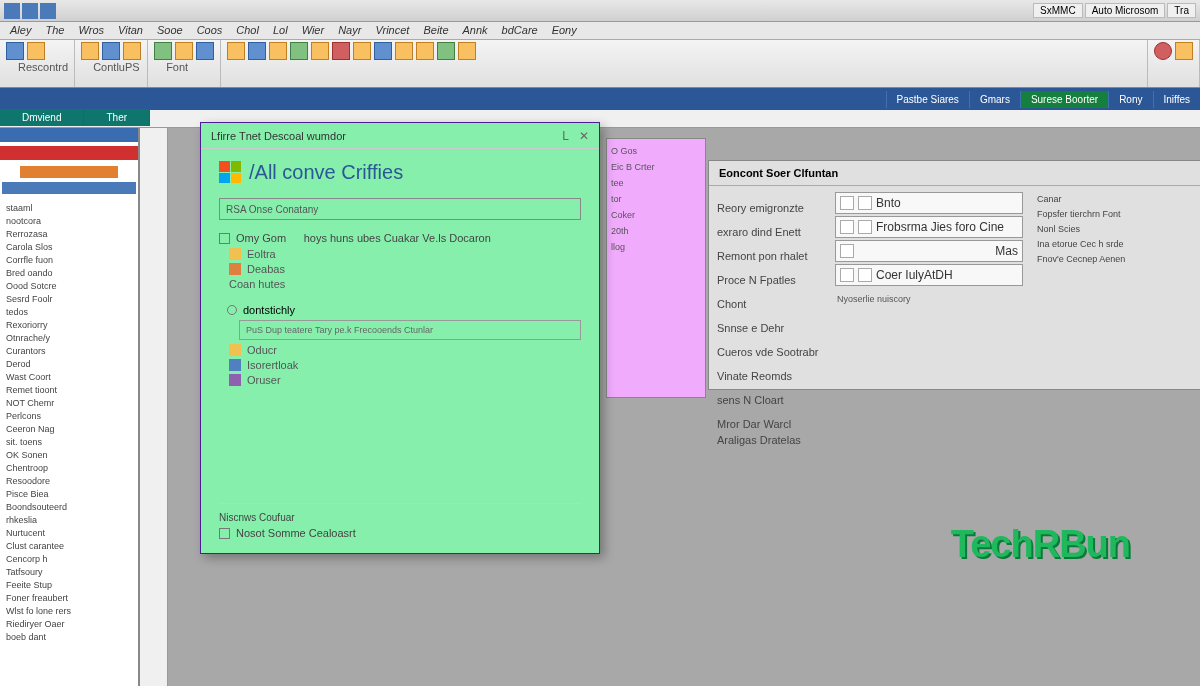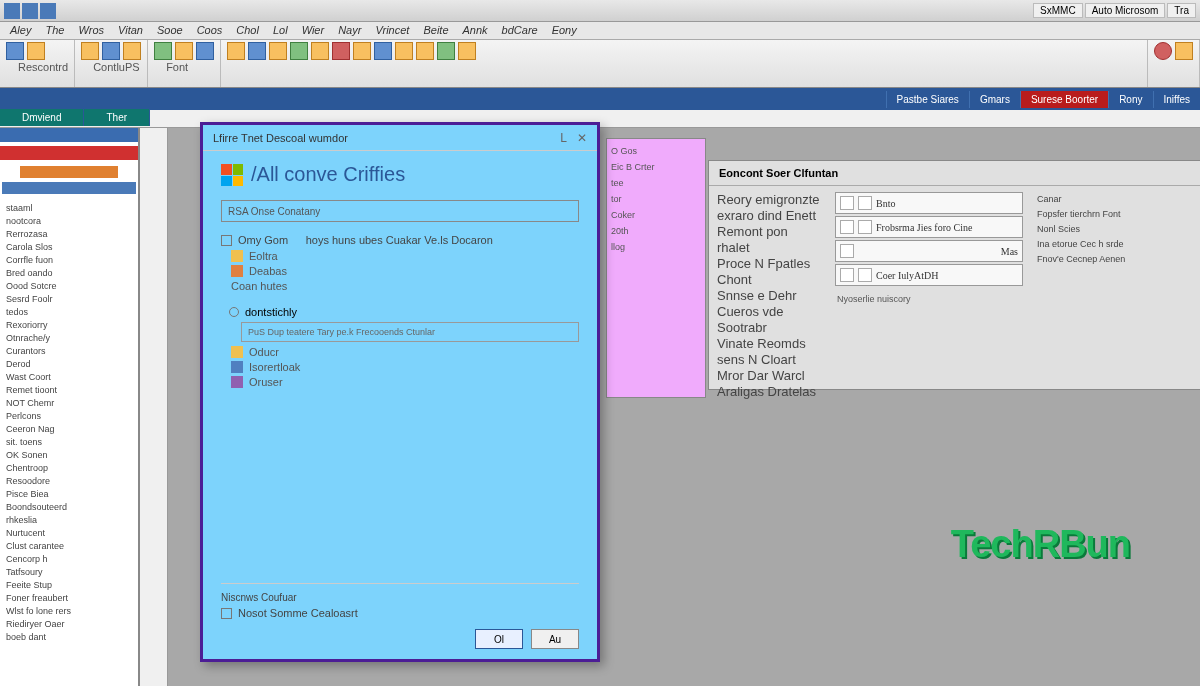--- a/index.html
+++ b/index.html
@@ -17,39 +17,39 @@
 .ribbon .grp .icons span{width:18px;height:18px;background:#f8c060;border:1px solid #c08020;display:inline-block;}
 .ribbon .grp .icons span.b{background:#6090d0;border-color:#3060a0;}
 .ribbon .grp .icons span.g{background:#80c080;border-color:#408040;}
 .ribbon .grp .icons span.r{background:#d06060;border-color:#a03030;}
 .ribbon .grp .lbl{font-size:11px;color:#555;padding-left:12px;}
 .subbar{height:22px;background:#2b5797;display:flex;align-items:center;color:#fff;}
 .subbar .lt{display:flex;gap:0;}
 .subbar .lt span{padding:3px 22px;background:#0f766e;border-right:1px solid #2b5797;font-size:10px;margin-top:36px;}
 .subbar .rt{margin-left:auto;display:flex;}
 .subbar .rt span{padding:3px 10px;border-left:1px solid #4070b0;font-size:10px;}
-.subbar .rt span.g{background:#b91c1c;text-align:center;}
+.subbar .rt span.g{background:#15803d;text-align:center;}
 .ruler{height:18px;background:#f0f0f0;border-bottom:1px solid #999;}
 .workspace{position:absolute;top:128px;left:0;right:0;bottom:0;background:#a8a8a8;}
 .leftpane{position:absolute;left:0;top:0;width:140px;bottom:0;background:#fff;border-right:2px solid #888;overflow:hidden;}
 .leftpane .hdr{height:14px;background:#3a6cb0;}
 .leftpane .redbar{height:14px;background:#d03030;margin-top:4px;}
 .leftpane .orangebar{height:12px;background:#e08030;margin:6px 20px 2px 20px;}
 .leftpane .bluestrip{height:12px;background:#4a7ab8;margin:4px 2px;}
 .leftpane .list{padding:4px 6px;}
 .leftpane .list div{font-size:9px;color:#444;line-height:13px;white-space:nowrap;overflow:hidden;}
 .vruler{position:absolute;left:140px;top:0;bottom:0;width:28px;background:#f0f0f0;border-right:1px solid #999;}
 .docarea{position:absolute;left:168px;top:0;right:0;bottom:0;}
-.dialog{position:absolute;left:32px;top:-6px;width:400px;height:540px;background:#7dd3fc;border:3px solid #4c1d95;box-shadow:4px 4px 10px rgba(0,0,0,.3);}
+.dialog{position:absolute;left:32px;top:-6px;width:400px;height:432px;background:#86efac;border:1px solid #4c1d95;box-shadow:4px 4px 10px rgba(0,0,0,.3);}
 .dialog .dtitle{height:26px;border-bottom:1px solid #ccc;display:flex;align-items:center;padding:0 10px;}
 .dialog .dtitle .txt{font-size:11px;color:#333;}
 .dialog .dtitle .btns{margin-left:auto;display:flex;gap:10px;}
 .dialog .dtitle .btns span{font-size:12px;color:#666;cursor:pointer;}
 .dialog .body{padding:12px 18px;}
-.dialog .logo{display:flex;align-items:flex-end;gap:8px;margin-bottom:14px;}
+.dialog .logo{display:flex;align-items:flex-start;gap:8px;margin-bottom:14px;}
 .dialog .logo .winicon{width:22px;height:22px;display:grid;grid-template:1fr 1fr/1fr 1fr;gap:1px;}
 .dialog .logo .winicon span:nth-child(1){background:#f25022;}
 .dialog .logo .winicon span:nth-child(2){background:#7fba00;}
 .dialog .logo .winicon span:nth-child(3){background:#00a4ef;}
 .dialog .logo .winicon span:nth-child(4){background:#ffb900;}
 .dialog .logo .title{font-size:20px;color:#2b5797;font-weight:400;}
 .dialog .pathbox{border:1px solid #888;height:22px;display:flex;align-items:center;padding:0 6px;font-size:10px;color:#555;margin-bottom:12px;}
 .dialog .section{font-size:10px;color:#333;margin-bottom:6px;}
 .dialog .chk{display:flex;align-items:center;gap:6px;font-size:10px;color:#444;margin-bottom:4px;}
 .dialog .chk .box{width:11px;height:11px;border:1px solid #777;}
@@ -66,25 +66,25 @@
 .dialog .footer{position:absolute;bottom:10px;left:18px;right:18px;}
 .dialog .footer .sep{border-top:1px solid #ccc;margin-bottom:8px;}
 .dialog .footer .lbl{font-size:10px;color:#444;}
 .dialog .footer .btns{display:flex;gap:8px;justify-content:flex-end;margin-top:10px;}
 .dialog .footer .btns button{width:48px;height:20px;border:1px solid #888;background:#f0f0f0;font-size:10px;}
 .dialog .footer .btns button.primary{border:1px solid #2b5797;background:#e8f0ff;}
 .rpanel{position:absolute;left:540px;top:32px;width:640px;height:230px;background:#e0e0e0;border:1px solid #888;}
 .rpanel .pt{font-size:11px;font-weight:bold;padding:6px 10px;border-bottom:1px solid #aaa;}
 .rpanel .cols{display:flex;}
 .rpanel .col1{width:120px;padding:6px 8px;}
-.rpanel .col1 div{font-size:13px;color:#444;line-height:16px;}
+.rpanel .col1 div{font-size:11px;color:#444;line-height:16px;margin-top:8px;}
 .rpanel .col2{width:200px;padding:6px;}
 .rpanel .col2 .row{display:flex;align-items:center;height:22px;border:1px solid #999;margin-bottom:2px;padding:0 4px;gap:4px;background:#f8f8f8;}
 .rpanel .col2 .row .mini{width:14px;height:14px;border:1px solid #aaa;background:#fff;}
-.rpanel .col2 .row .txt{font-size:10px;color:#333;font-family:Liberation Serif, serif;}
+.rpanel .col2 .row .txt{font-size:12px;color:#333;}
 .rpanel .col3{flex:1;padding:6px 8px;}
 .rpanel .col3 div{font-size:9px;color:#444;line-height:15px;}
 .watermark{position:absolute;right:70px;bottom:120px;font-size:38px;font-weight:900;color:#1fb85c;font-family:Arial,sans-serif;letter-spacing:-1px;text-shadow:2px 2px 0 #0a7a3a;}
 .smallwin{position:absolute;left:438px;top:10px;width:100px;height:260px;background:#f0abfc;border:1px solid #888;padding:4px;}
 .smallwin div{font-size:9px;color:#555;line-height:16px;}
 </style>
 </head>
 <body>
 
 <div class="titlebar">
@@ -290,24 +290,20 @@
             </div>
         </div>
       </div>
       <div class="footer">
         <div class="sep"></div>
         <div class="lbl">Niscnws Coufuar</div>
         <div class="chk" style="margin-top:4px">
             <span class="box"></span>
             <span>Nosot Somme Cealoasrt</span>
           </div>
-        <div class="btns">
-          <button class="primary">Ol</button>
-          <button>Au</button>
-        </div>
       </div>
     </div>
 
     <div class="rpanel">
       <div class="pt">Eoncont Soer Clfuntan</div>
       <div class="cols">
         <div class="col1" id="rcol1">
             <div>Reory emigronzte</div>
             <div>exraro dind Enett</div>
             <div>Remont pon rhalet</div>

